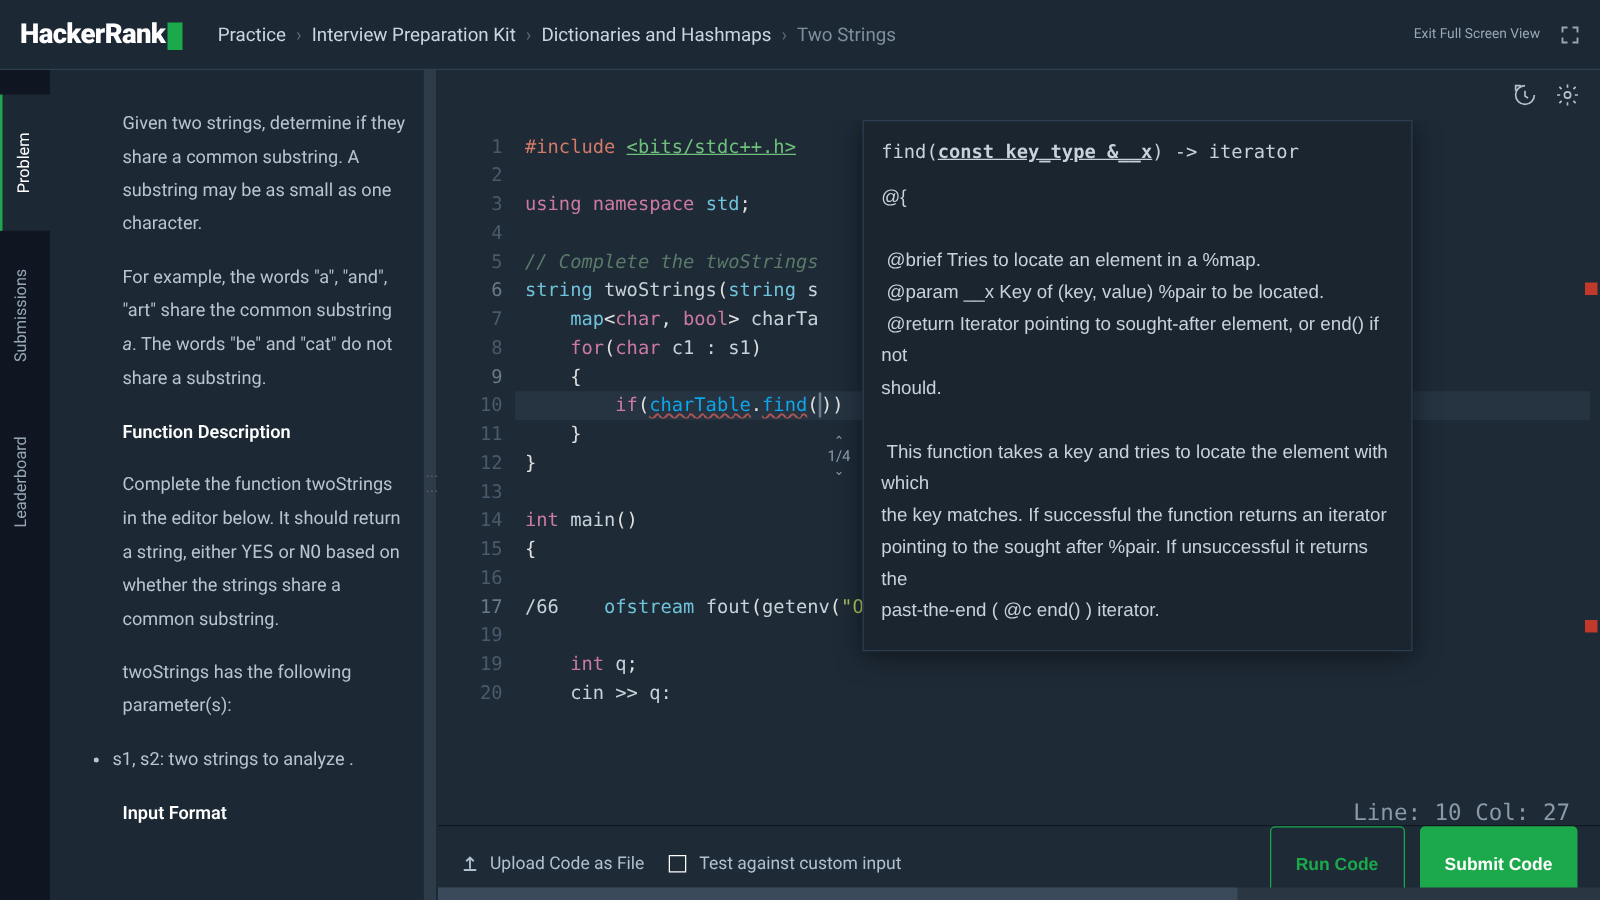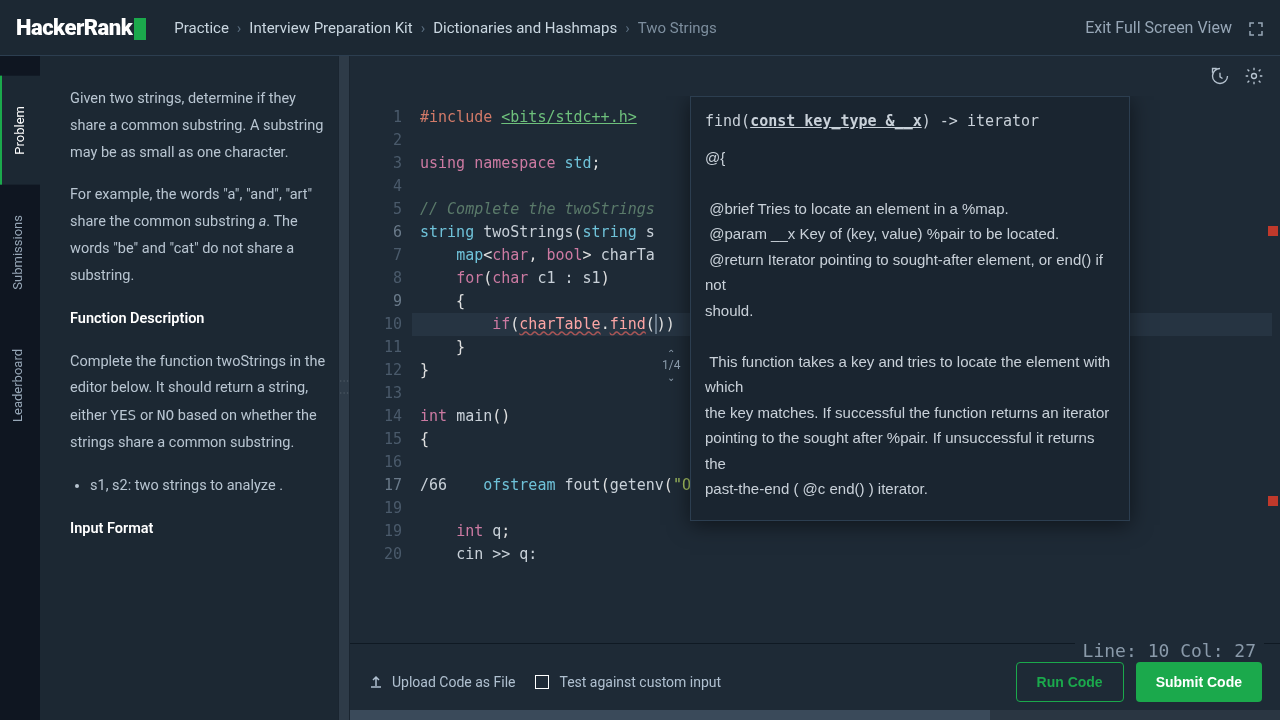--- a/index.html
+++ b/index.html
@@ -5,34 +5,34 @@
   * { margin: 0; padding: 0; box-sizing: border-box; }
   body { font-family: -apple-system, BlinkMacSystemFont, "Segoe UI", Roboto, sans-serif; background: #1c2833; color: #e0e0e0; width: 1280px; height: 720px; overflow: hidden; position: relative; }
   
   
   .header { height: 56px; background: #1c2833; display: flex; align-items: center; padding: 0 16px; border-bottom: 1px solid #2c3e50; }
   .logo { font-weight: 900; font-size: 22px; color: #fff; letter-spacing: -0.5px; display: flex; align-items: flex-end; }
   .logo-mark { width: 12px; height: 22px; background: #1ba94c; margin-left: 2px; }
   .breadcrumb { display: flex; align-items: flex-end; margin-left: 28px; font-size: 15px; color: #c9d6e0; gap: 8px; }
   .breadcrumb .sep { color: #5a6d7f; }
   .breadcrumb .cur { color: #7d8e9e; }
-  .hdr-right { margin-left: auto; display: flex; align-items: flex-end; gap: 16px; color: #97a7b7; font-size: 16px; }
+  .hdr-right { margin-left: auto; display: flex; align-items: flex-start; gap: 16px; color: #97a7b7; font-size: 11px; }
   .fs-icon { width: 16px; height: 16px; }
   
   
   .layout { display: flex; height: 664px; }
   
   
   .vtabs { width: 40px; background: #0f1621; display: flex; flex-direction: column; padding-top: 20px; }
   .vtab { writing-mode: vertical-rl; transform: rotate(180deg); padding: 30px 10px; color: #97a7b7; font-size: 13px; text-align: center; cursor: pointer; }
   .vtab.active { color: #fff; background: #1c2833; border-right: 2px solid #1ba94c; }
   
   
   .problem-panel { width: 310px; background: #1c2833; padding: 30px 24px 10px 30px; font-size: 14.5px; line-height: 1.85; color: #b8c5d1; overflow-y: auto; position: relative; }
-  .problem-panel p { margin-bottom: 16px; }
+  .problem-panel p { margin-bottom: 16px; margin-left: 28px; }
   .problem-panel strong { color: #fff; font-weight: 600; }
   .problem-panel .mono { font-family: monospace; }
   .problem-panel .it { font-style: italic; }
   .problem-panel ul { padding-left: 20px; margin-bottom: 16px; }
   .psplit { position: absolute; right: 0; top: 0; bottom: 0; width: 12px; background: #2e3b48; border-left: 1px solid #1a2530; border-right: 1px solid #1a2530; display:flex; align-items:center; justify-content:center;}
   .psplit-dots { color:#55606b; writing-mode: vertical-rl; letter-spacing:2px; font-size:10px;}
 
   
   .editor-area { flex: 1; background: #1e2a36; display: flex; flex-direction: column; position: relative; }
   .editor-toolbar { height: 40px; display: flex; justify-content: flex-end; align-items: center; padding: 0 16px; gap: 14px; color:#b6c3d0;}
@@ -46,34 +46,34 @@
   .gutter .fold:before { content:'⌄'; position:absolute; left:-14px; color:#8a9aaa; font-size:14px;}
   .code { flex:1; padding:10px 0 0 0; font-family:'Consolas', monospace; font-size:15px; line-height:23px; white-space:pre;}
   .tok-pp { color:#d27a68;}
   .tok-inc { color:#6ec07c; text-decoration: underline;}
   .tok-kw { color:#cc7aa2;}
   .tok-type { color:#6fc2d9;}
   .tok-id { color:#c9d1d9;}
   .tok-fn { color:#c9d1d9;}
   .tok-str { color:#a5c261;}
   .tok-cmt { color:#5a7a6a; font-style:italic;}
-  .tok-err { color:#fca5a5; text-decoration: underline wavy #aa5555; text-align: right;}
+  .tok-err { color:#0ea5e9; text-decoration: underline wavy #aa5555; text-align: right;}
   
   .highlight-line { background: rgba(80,100,120,0.18); margin-left:-8px; padding-left:8px; display:inline-block; width:100%;}
   
   
   .intellisense { position:absolute; top: 0px; left: 340px; width: 440px; background:#1a2530; border:1px solid #2c3e50; box-shadow:0 4px 20px rgba(0,0,0,0.5); font-size:15px; line-height:1.7; color:#c9d1d9; padding:12px 14px 18px;}
   .intellisense .sig { font-family:'Consolas',monospace; padding-bottom:10px;}
   .intellisense .sig .u { text-decoration:underline; font-weight:bold;}
   .intellisense .body { font-family: -apple-system, sans-serif; font-size:15px;}
   .pager { position:absolute; top:252px; left:312px; color:#8a9aaa; font-size:12px; display:flex; flex-direction:column; align-items:center; line-height:1.1;}
   .pager .arr { font-size:10px;}
   
   
-  .footer { height:77px; background:#1e2a36; border-top:1px solid #0f1923; display:flex; align-items:center; padding:0 18px; gap:20px; font-size:14px; color:#b0c0d0;}
+  .footer { height:60px; background:#1e2a36; border-top:1px solid #0f1923; display:flex; padding:0 18px; gap:20px; font-size:14px; color:#b0c0d0;}
   .footer .left { display:flex; align-items:center; gap:20px;}
   .upload { display:flex; align-items:center; gap:8px;}
   .chk { width:14px; height:14px; border:1.5px solid #fff; background:transparent;}
   .footer .right { margin-left:auto; display:flex; gap:12px;}
   .btn { padding:11px 20px; border-radius:4px; font-weight:600; font-size:14px; cursor:pointer; border:none;}
   .btn-run { background:transparent; color:#1ba94c; border:1.5px solid #1ba94c;}
   .btn-submit { background:#1ba94c; color:#fff;}
   
   .statusbar { position:absolute; bottom:60px; right:16px; height:24px; font-family:'Consolas',monospace; font-size:18px; color:#8a9aaa; background:#1e2a36; padding:4px 8px;}
   
@@ -114,20 +114,21 @@
     <div class="vtab active">Problem</div>
     <div class="vtab">Submissions</div>
     <div class="vtab">Leaderboard</div>
   </div>
 
   <div class="problem-panel">
     <p>Given two strings, determine if they share a common substring. A substring may be as small as one character.</p>
     <p><span>For example, the words "a", "and", "art" share the common substring </span><span class="it">a</span><span>. The words "be" and "cat" do not share a substring.</span></p>
     <p><strong>Function Description</strong></p>
     <p><span>Complete the function twoStrings in the editor below. It should return a string, either </span><span class="mono">YES</span><span> or </span><span class="mono">NO</span><span> based on whether the strings share a common substring.</span></p>
+    <p>twoStrings has the following parameter(s):</p>
     <ul>
         <li>s1, s2: two strings to analyze .</li>
       </ul>
     <p><strong>Input Format</strong></p>
     <div class="psplit">
         <span class="psplit-dots">⋮⋮</span>
       </div>
   </div>
 
   <div class="editor-area">

